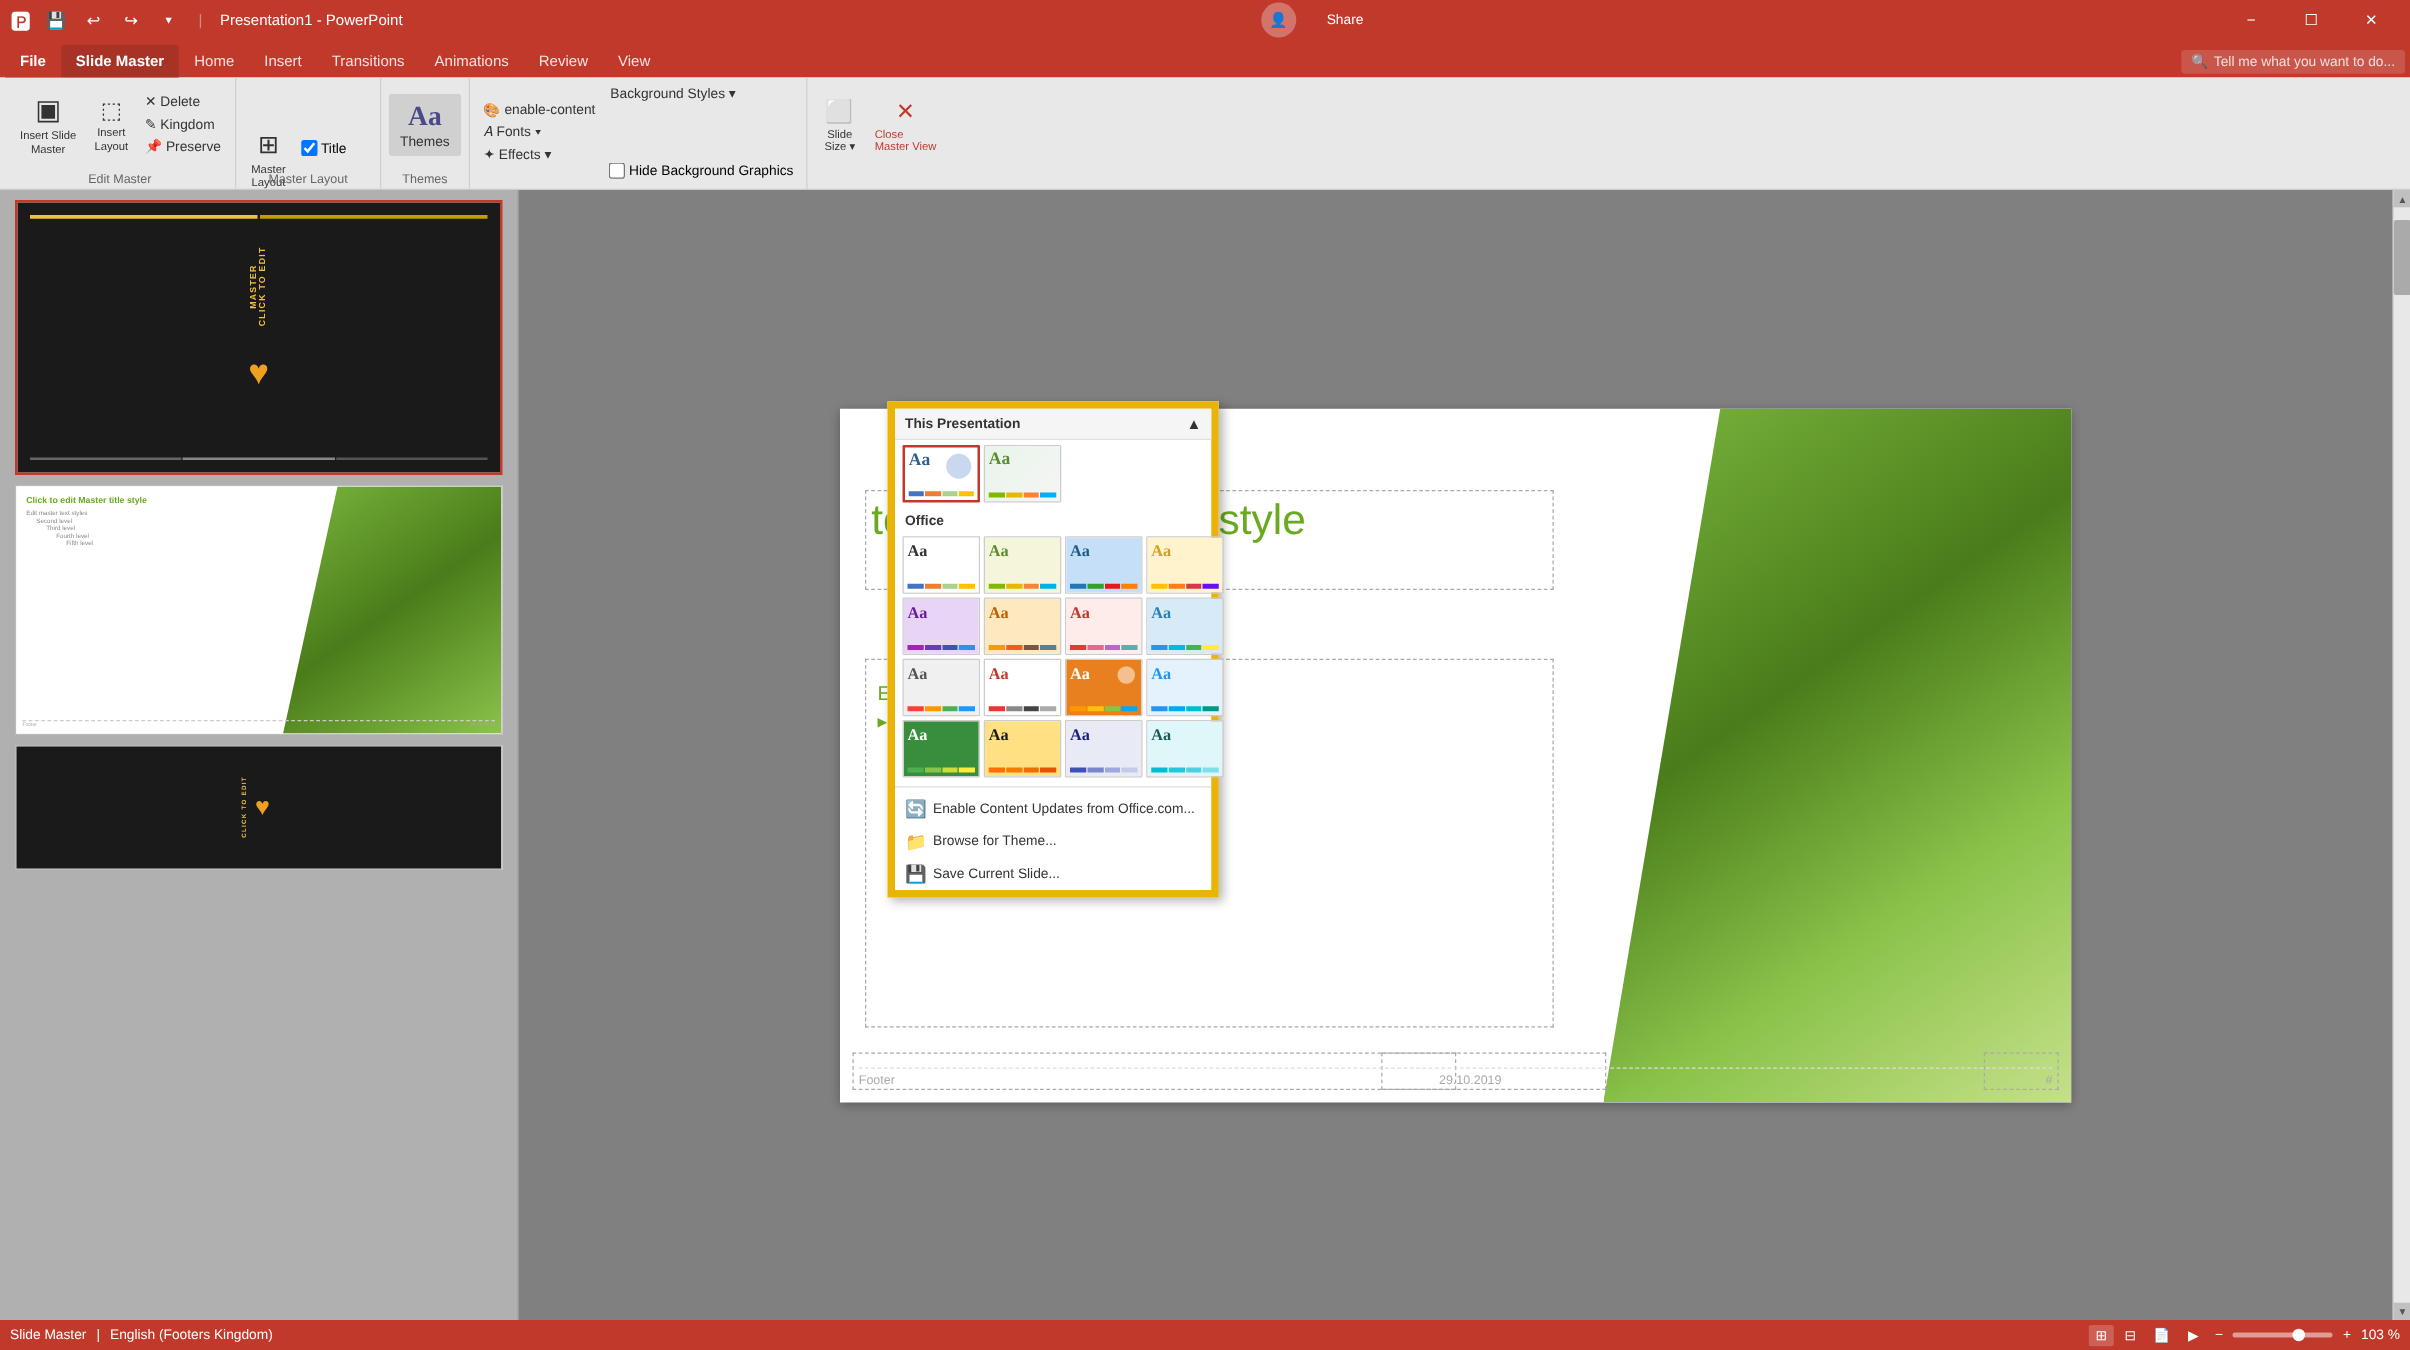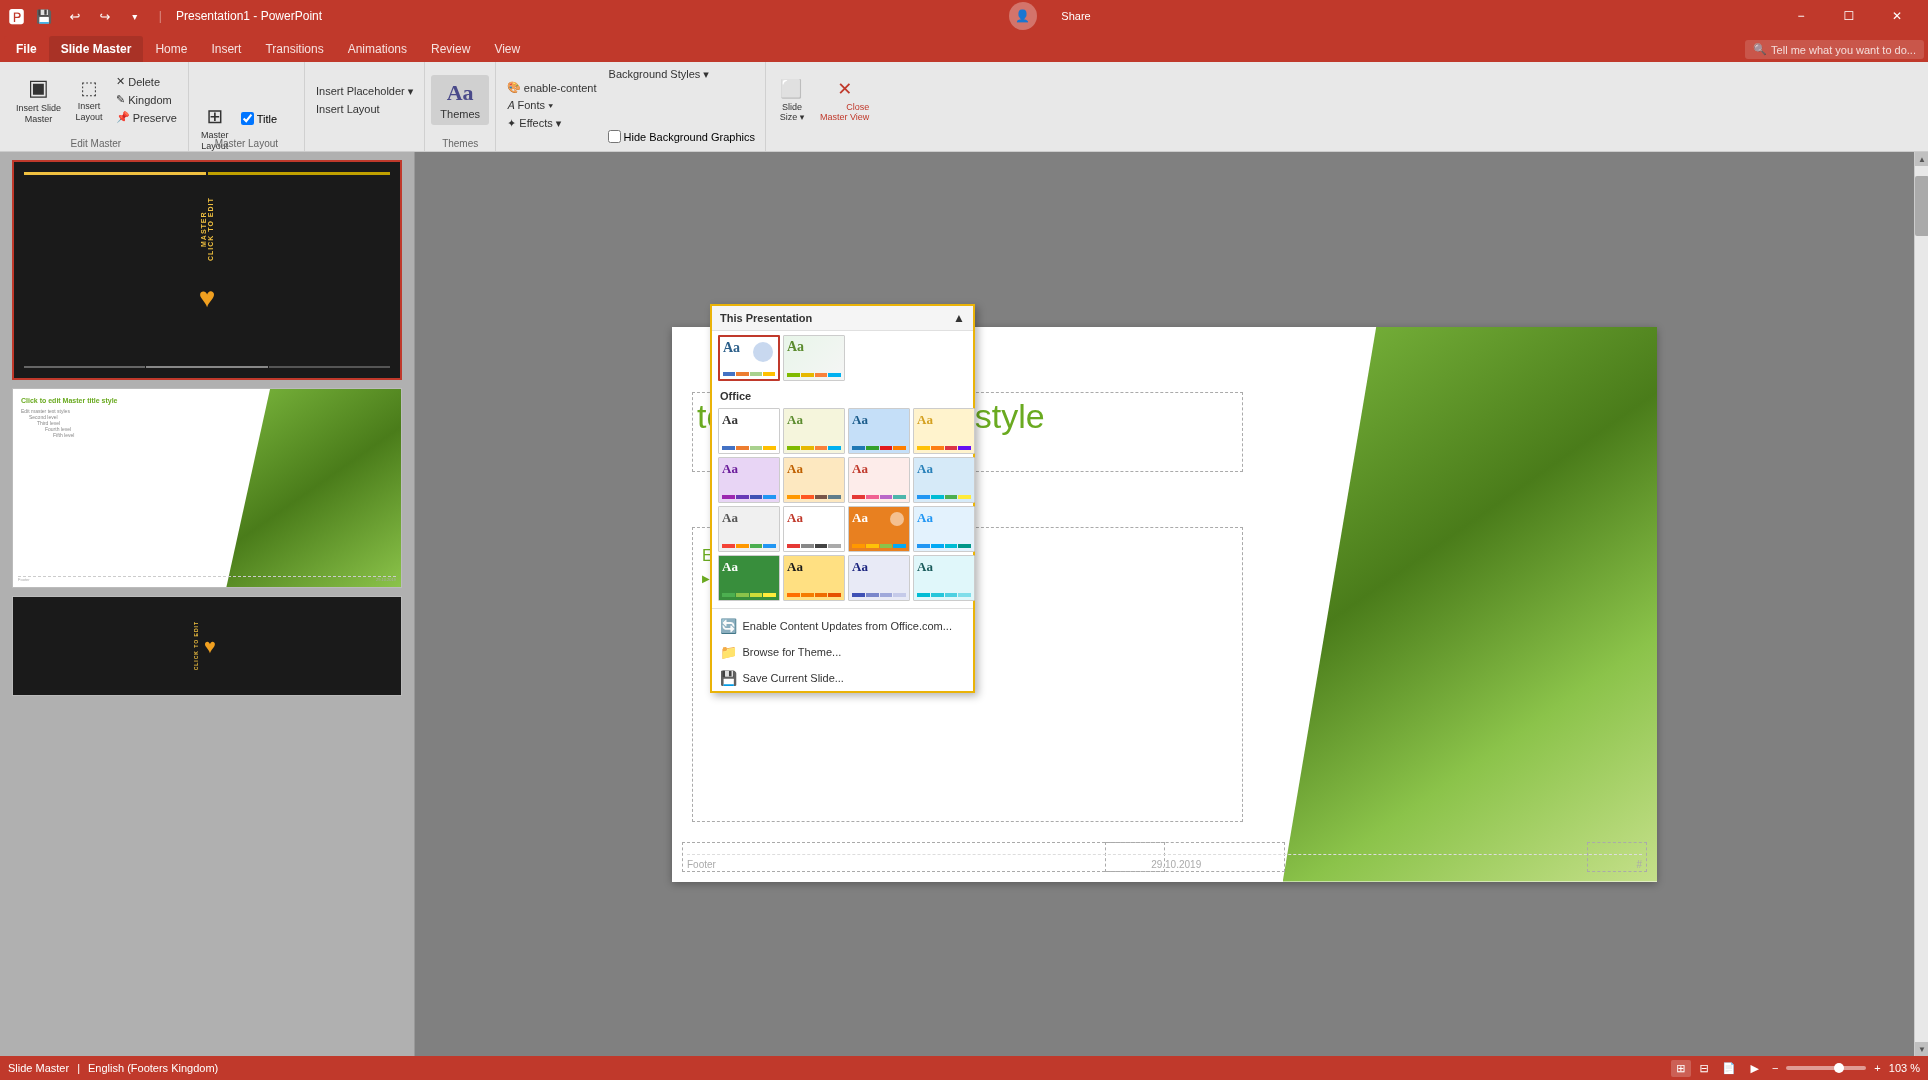--- a/index.html
+++ b/index.html
@@ -176,25 +176,25 @@
     .canvas-content {
       position: absolute;
       top: 220px;
       left: 30px;
       right: 40%;
     }
 
     
     .themes-dropdown {
       position: absolute;
-      top: 152px;
+      top: 169px;
       left: 295px;
       width: 265px;
       background: white;
-      border: 2px solid #eab308;
+      border: 6px solid #eab308;
       box-shadow: 3px 3px 8px rgba(0,0,0,0.3);
       z-index: 100;
     }
     .themes-dropdown-header {
       background: #f5f5f5;
       padding: 5px 8px;
       font-size: 11px;
       font-weight: 600;
       color: #333;
       border-bottom: 1px solid #e0e0e0;
@@ -352,28 +352,20 @@
           </label>
         <label class="ribbon-check">
             <input type="checkbox" checked="" style=""> 
             <span>Footers</span>
           </label>
       </div>
     </div>
     <span class="ribbon-group-label">Master Layout</span>
   </div>
 
-  <div class="ribbon-group" style="min-width:120px;">
-    <div class="ribbon-items">
-      <div class="small-group">
-        <button class="ribbon-btn-small">Insert Placeholder ▾</button>
-        <button class="ribbon-btn-small">Insert Layout</button>
-      </div>
-    </div>
-  </div>
 
   <div class="ribbon-group" style="min-width:70px;">
     <div class="ribbon-items">
       <button class="themes-btn">
         <span class="btn-icon" style="font-size:22px;font-family:serif;font-weight:bold;color:#4a4a8a;">Aa</span>
         <span>Themes</span>
       </button>
     </div>
     <span class="ribbon-group-label">Themes</span>
   </div>
@@ -396,21 +388,21 @@
   </div>
 
   <div class="ribbon-group">
     <div class="ribbon-items">
       <button class="ribbon-btn">
         <span class="btn-icon" style="font-size:18px;">⬜</span>
         <span style="font-size:9px;">Slide<br>Size ▾</span>
       </button>
       <button class="ribbon-btn" style="color:#c0392b;">
         <span class="btn-icon" style="font-size:18px;color:#c0392b;">✕</span>
-        <span style="font-size:9px;color:#c0392b;text-align:right;">Close<br>Master View</span>
+        <span style="font-size:9px;color:#c0392b;text-align:left;">Close<br>Master View</span>
       </button>
     </div>
   </div>
 </div>
 
 <div class="main-layout">
 
   <div class="slide-panel">
 
     <div style="position:relative; width:390px;">

